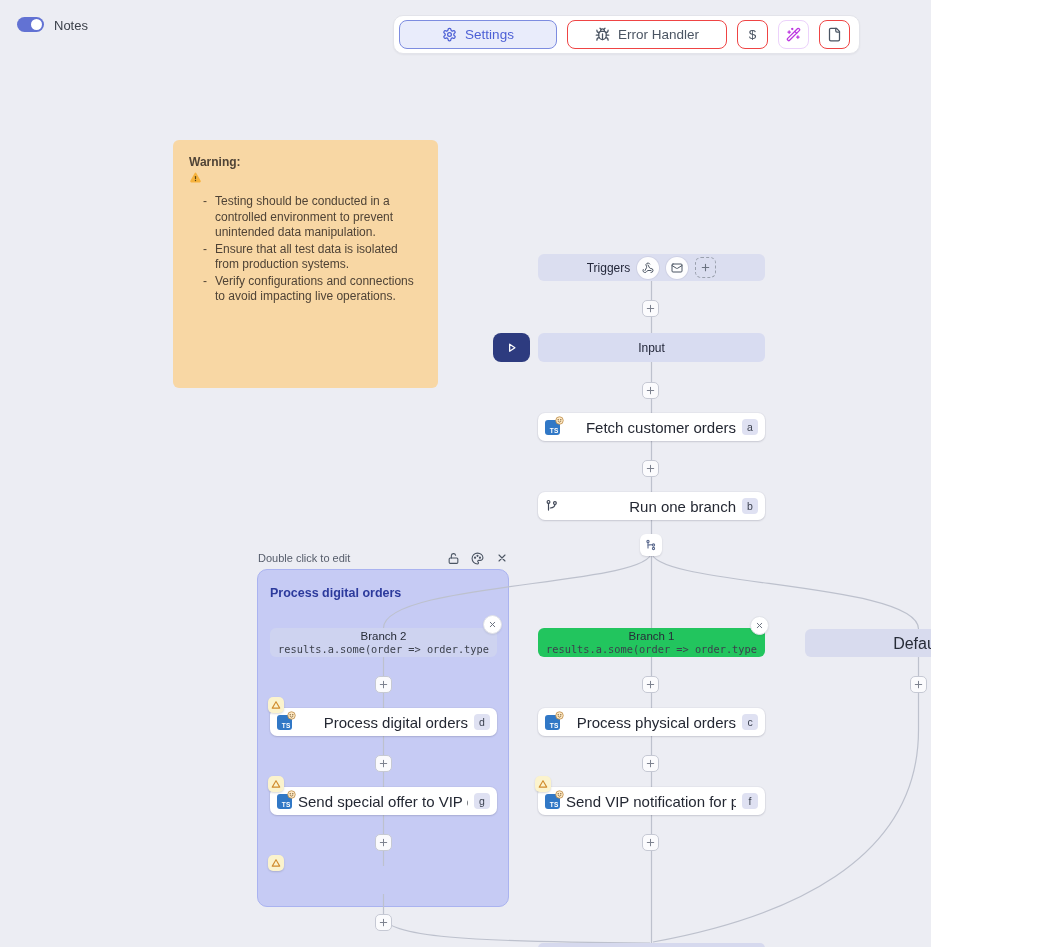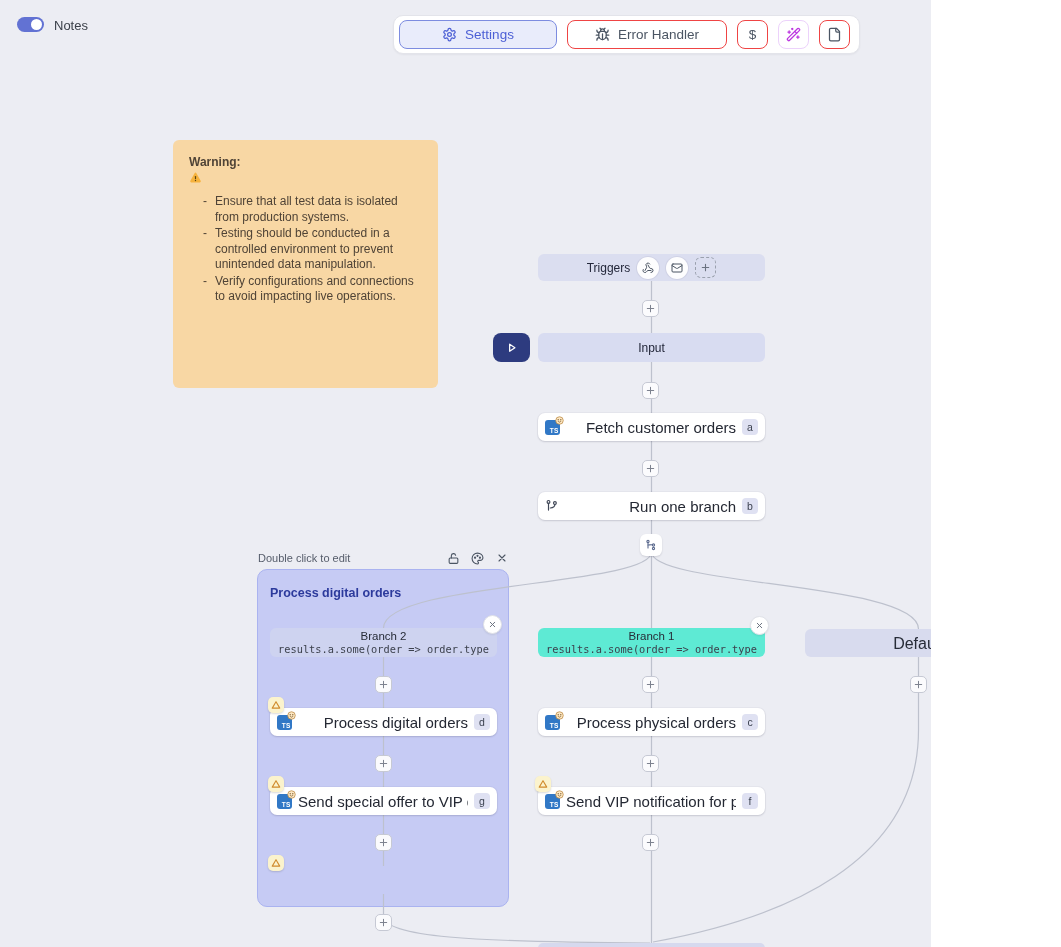--- a/index.html
+++ b/index.html
@@ -73,21 +73,21 @@
          border:1px solid var(--group-border,#aab3f0);border-radius:10px;box-sizing:border-box;z-index:0;cursor:pointer;}
   .group-hint{left:258px;top:552px;font-size:11px;color:#565d6b;z-index:2;}
   .gicon{top:552px;width:14px;height:14px;color:#4b5563;cursor:pointer;z-index:2;}
   .group-title{left:270px;top:586px;font-size:12.5px;font-weight:bold;color:var(--group-title,#2c3a9c);z-index:2;}
 
   .branch-head{width:227px;height:29px;border-radius:6px;display:flex;flex-direction:column;align-items:center;
                justify-content:center;box-sizing:border-box;cursor:pointer;z-index:2;overflow:hidden;}
   .branch-head .bn{font-size:11.5px;color:#272c38;line-height:13px;}
   .branch-head .bc{font-family:"DejaVu Sans Mono",monospace;font-size:10.3px;color:#3c414d;line-height:12px;white-space:nowrap;}
   .bh2{left:270px;top:628px;background:#ced3f0;}
-  .bh1{left:538px;top:628px;background:#5eead4;}
+  .bh1{left:538px;top:628px;background:#22c55e;}
   .bhd{left:805px;top:629px;background:#d8dbee;}
 
   .connector{left:0;top:0;z-index:1;pointer-events:none;}
   .connector path{stroke:var(--line,#bdc1cd);fill:none;stroke-width:1.2;}
   .sliver{left:538px;top:943px;width:227px;height:5px;background:#d6d9ee;border-radius:6px 6px 0 0;z-index:2;}
 </style>
 </head>
 <body>
 
 <div id="canvas">
@@ -171,22 +171,22 @@
   </div>
 
   <div class="abs note">
     <div class="ttl">Warning:</div>
     <div class="ttl"><span class="warn-emoji"><svg width="13" height="13" viewBox="0 0 24 24">
             <path d="M10.3 4.1 2.5 18a2 2 0 0 0 1.7 3h15.6a2 2 0 0 0 1.7-3L13.7 4.1a2 2 0 0 0-3.4 0Z" fill="#f6b23c"></path>
             <rect x="10.9" y="9" width="2.2" height="6" rx="1.1" fill="#5b4410"></rect>
             <circle cx="12" cy="17.6" r="1.3" fill="#5b4410"></circle>
           </svg></span></div>
     <ul>
+      <li>Testing should be conducted in a controlled environment to prevent unintended data manipulation.</li>
       <li>Ensure that all test data is isolated from production systems.</li>
-      <li>Testing should be conducted in a controlled environment to prevent unintended data manipulation.</li>
       <li>Verify configurations and connections to avoid impacting live operations.</li>
     </ul>
   </div>
 
   <div class="abs bar triggers" style="height:27px;background:#dbdef0;z-index:2;">
     <span>Triggers</span>
     <span class="circ">
         <span>
           <svg width="12" height="12" viewBox="0 0 24 24" fill="none" stroke="currentColor" stroke-width="2" stroke-linecap="round" stroke-linejoin="round">
             <path d="M18 16.98h-5.99c-1.1 0-1.95.94-2.48 1.9A4 4 0 0 1 2 17c.01-.7.2-1.4.57-2"></path>

